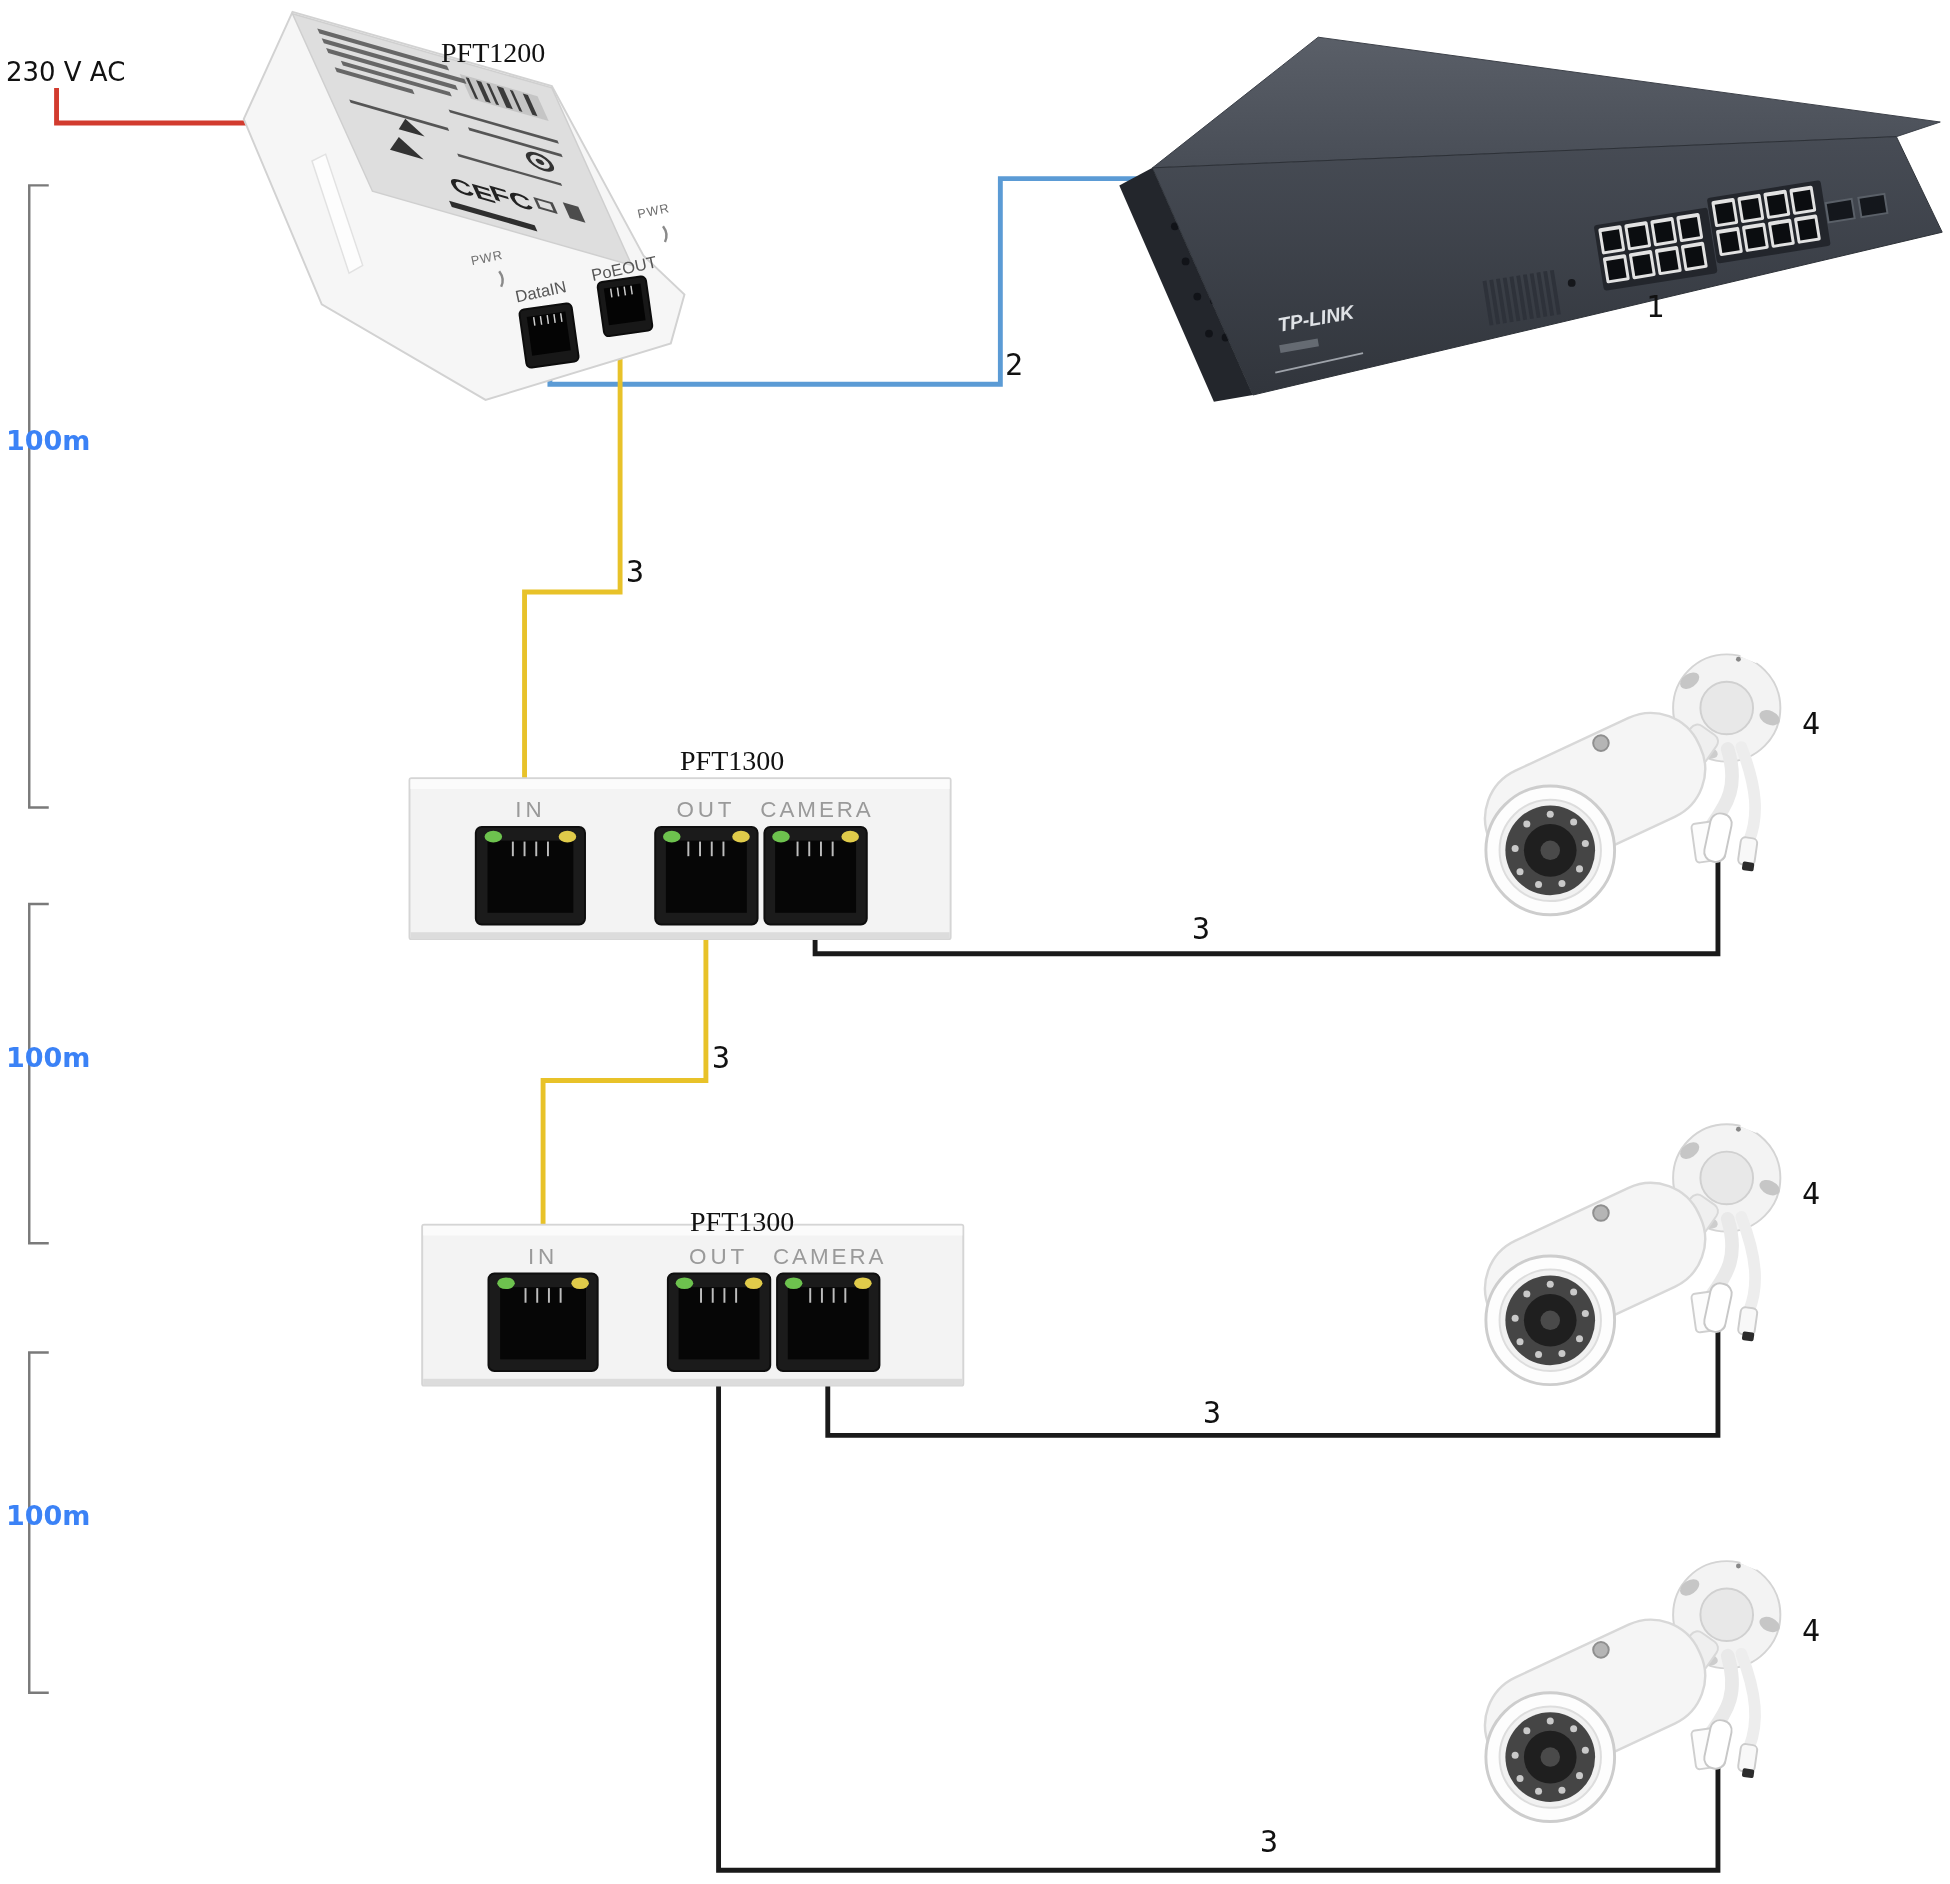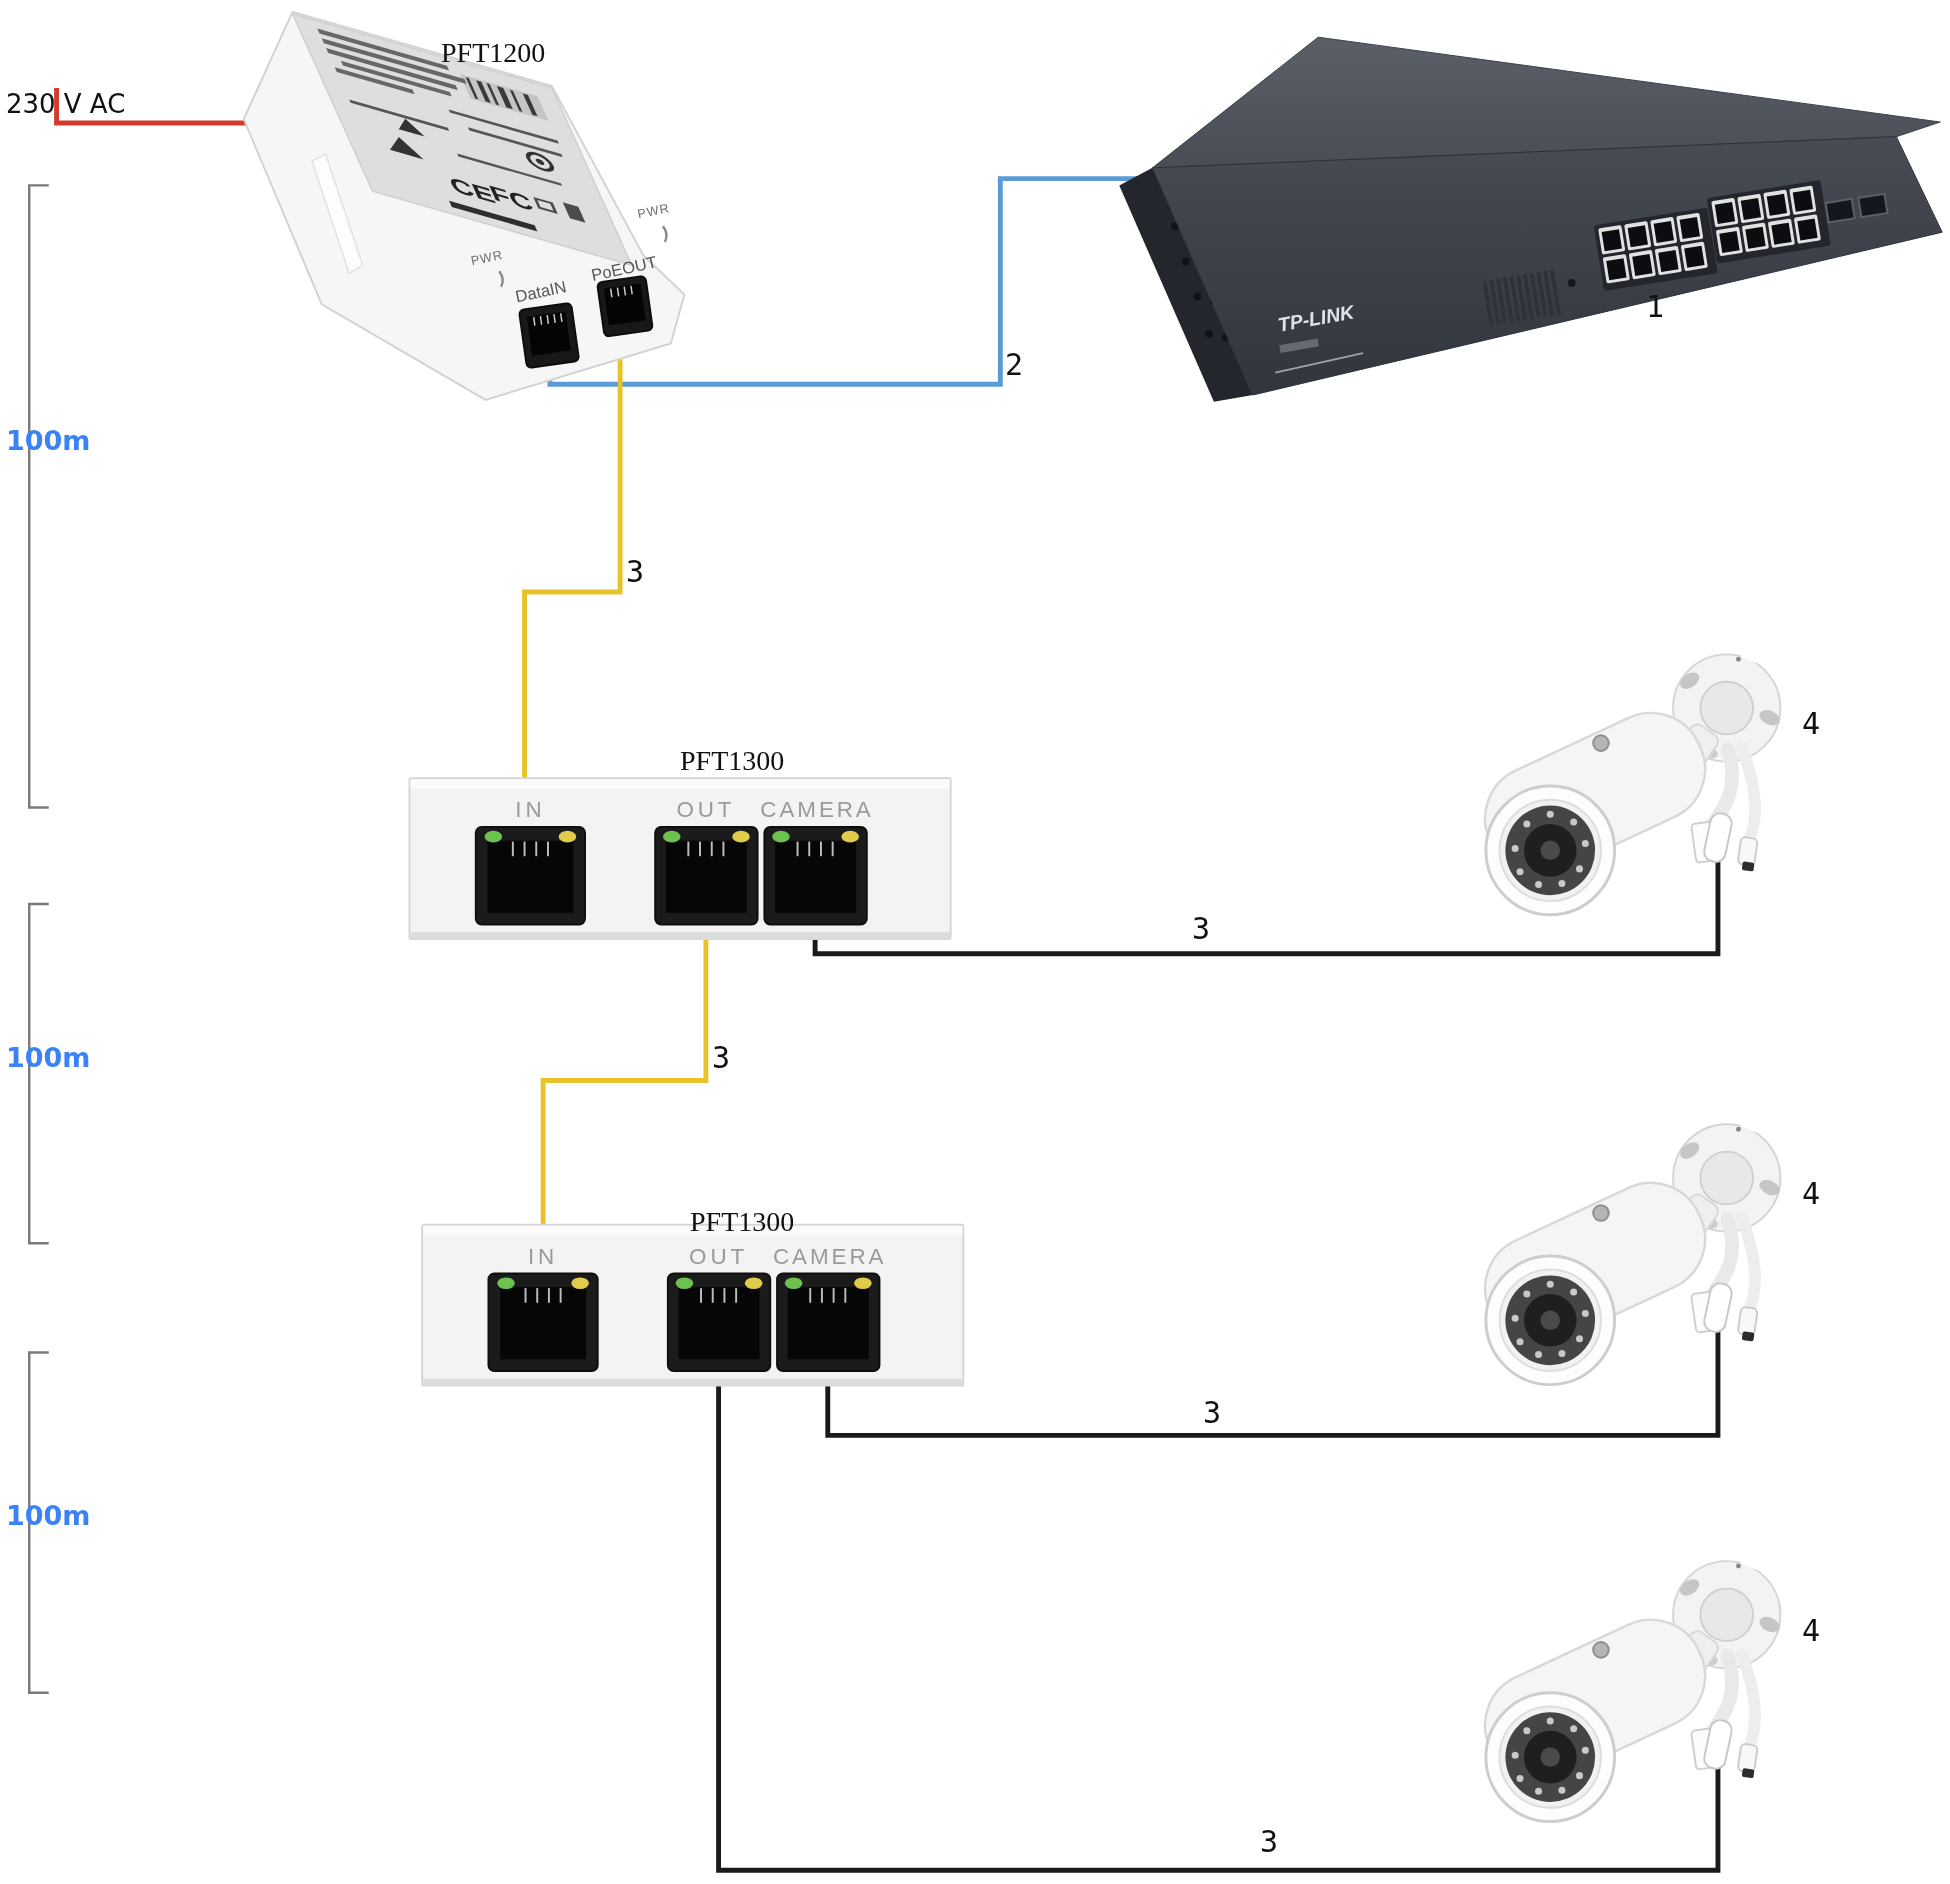--- a/index.html
+++ b/index.html
@@ -328,21 +328,21 @@
     <use href="#camera-proto"></use>
   </g>
   <g transform="translate(1490,1122)">
     <use href="#camera-proto"></use>
   </g>
   <g transform="translate(1490,1570)">
     <use href="#camera-proto"></use>
   </g>
 </svg>
 
-<div class="lbl pwr-src" style="left:5.9px;top:57px;margin-top:32px;">230 V AC</div>
+<div class="lbl pwr-src" style="left:5.9px;top:57px;">230 V AC</div>
 
 <div class="lbl devtitle" style="left:441px;top:29px;">PFT1200</div>
 
 <div class="lbl callout" style="left:1646px;top:289px;">1</div>
 
 <div class="lbl callout" style="left:1005px;top:347px;">2</div>
 
 <div class="lbl devtitle" style="left:680px;top:737px;">PFT1300</div>
 <div class="lbl devtitle" style="left:690px;top:1198px;">PFT1300</div>
 

